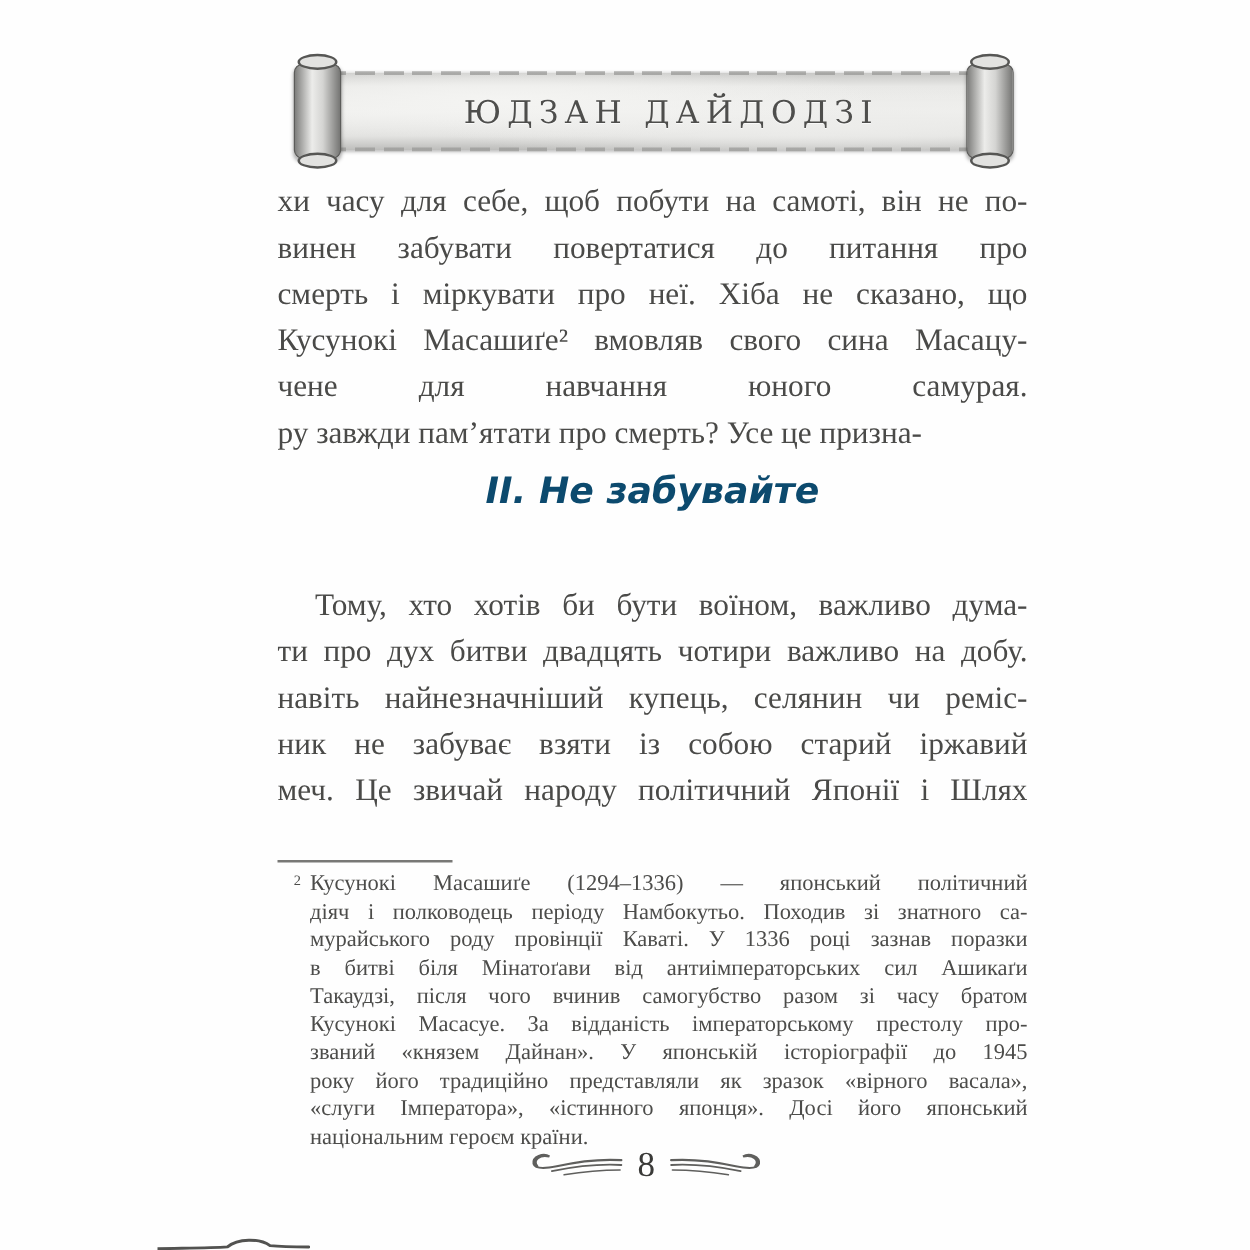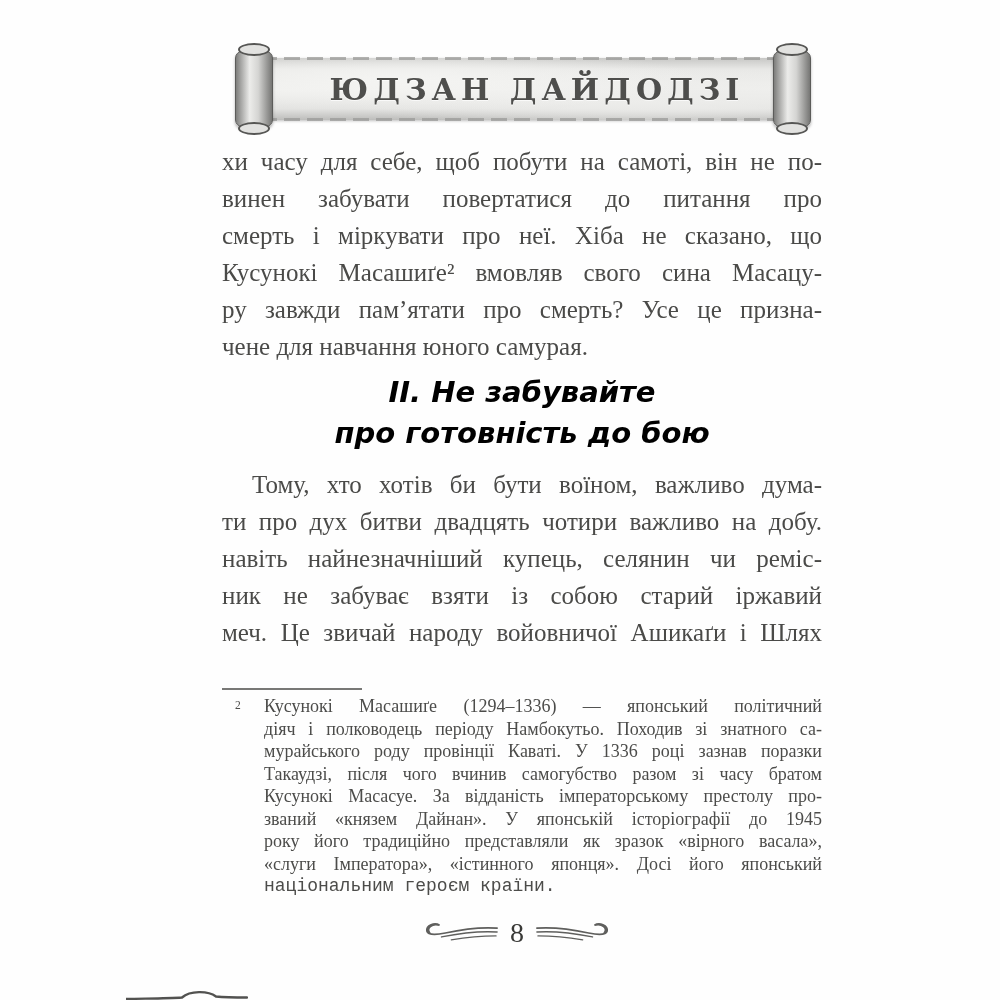--- a/index.html
+++ b/index.html
@@ -54,22 +54,22 @@
     background: #e2e2e0;
     border: 2px solid #565654;
     border-radius: 50%;
   }
   .roll::before { top: -9px; }
   .roll::after  { bottom: -9px; }
   .banner-title {
     position: absolute; left: 40px; right: 40px; top: 0; bottom: 0;
     display: flex; align-items: center; justify-content: center;
     font-family: "DejaVu Serif", serif;
-    font-weight: bold;
-    font-size: 30px;
+    font-weight: normal;
+    font-size: 25px;
     letter-spacing: 5px;
     color: #4e4e4c;
     text-shadow: 0 1px 0 rgba(255,255,255,0.7);
     white-space: nowrap;
     padding-left: 28px;
   }
 
   
   .textcol {
     position: absolute; left: 222px; width: 600px;
@@ -80,41 +80,41 @@
   .p1 { top: 143px; }
   .p1 .jline:last-child { text-align-last: left; }
   .p2 { top: 466px; }
   .p2 .jline:first-child { padding-left: 30px; }
 
   .heading {
     top: 372px; text-align: center;
     font-family: "DejaVu Sans", sans-serif;
     font-weight: bold; font-style: italic;
     font-size: 29px; line-height: 41px;
-    color: #000000;
+    color: #0c4a6e;
   }
   .heading .jline { text-align: center; text-align-last: center; }
 
   
   .fn-rule {
     position: absolute; left: 222px; top: 688px;
     width: 140px; height: 0;
     border-top: 2px solid #787876;
   }
   .footnote {
     top: 695px;
     font-size: 18px; line-height: 22.5px;
     color: #4c4c4a;
   }
   .fn-marker {
     position: absolute; left: 13px; top: -1px;
     font-size: 11.5px; color: #4c4c4a;
   }
-  .fn-lines { margin-left: 42px; }
-  .fn-lines .jline:last-child { text-align-last: left; font-family: Liberation Mono, monospace; }
+  .fn-lines { margin-left: 26px; }
+  .fn-lines .jline:last-child { text-align-last: left; }
 
   
   .footer {
     position: absolute; left: 222px; top: 917px; width: 590px;
     display: flex; align-items: center; justify-content: center;
     gap: 10px;
   }
   .page-number {
     font-size: 28px; color: #3a3a38;
     line-height: 32px;
@@ -138,45 +138,45 @@
     <div class="roll roll-left"></div>
     <div class="roll roll-right"></div>
     <div class="banner-title">ЮДЗАН ДАЙДОДЗІ</div>
   </div>
 
   <div class="textcol bodytext p1">
       <div class="jline">хи часу для себе, щоб побути на самоті, він не по-</div>
       <div class="jline">винен забувати повертатися до питання про</div>
       <div class="jline">смерть і міркувати про неї. Хіба не сказано, що</div>
       <div class="jline">Кусунокі Масашиґе² вмовляв свого сина Масацу-</div>
+      <div class="jline">чене для навчання юного самурая.</div>
       <div class="jline">ру завжди пам’ятати про смерть? Усе це призна-</div>
-      <div class="jline">чене для навчання юного самурая.</div>
     </div>
 
   <div class="textcol heading">
       <div class="jline">II. Не забувайте</div>
-      <div class="jline">про готовність до бою</div>
     </div>
 
   <div class="textcol bodytext p2">
       <div class="jline">Тому, хто хотів би бути воїном, важливо дума-</div>
       <div class="jline">ти про дух битви двадцять чотири важливо на добу.</div>
       <div class="jline">навіть найнезначніший купець, селянин чи реміс-</div>
       <div class="jline">ник не забуває взяти із собою старий іржавий</div>
-      <div class="jline">меч. Це звичай народу войовничої Ашикаґи і Шлях</div>
+      <div class="jline">меч. Це звичай народу політичний Японії і Шлях</div>
     </div>
 
   <div class="fn-rule"></div>
 
   <div class="textcol footnote">
     <sup class="fn-marker">2</sup>
     <div class="fn-lines">
         <div class="jline">Кусунокі Масашиґе (1294–1336) — японський політичний</div>
         <div class="jline">діяч і полководець періоду Намбокутьо. Походив зі знатного са-</div>
         <div class="jline">мурайського роду провінції Каваті. У 1336 році зазнав поразки</div>
+        <div class="jline">в битві біля Мінатоґави від антиімператорських сил Ашикаґи</div>
         <div class="jline">Такаудзі, після чого вчинив самогубство разом зі часу братом</div>
         <div class="jline">Кусунокі Масасуе. За відданість імператорському престолу про-</div>
         <div class="jline">званий «князем Дайнан». У японській історіографії до 1945</div>
         <div class="jline">року його традиційно представляли як зразок «вірного васала»,</div>
         <div class="jline">«слуги Імператора», «істинного японця». Досі його японський</div>
         <div class="jline">національним героєм країни.</div>
       </div>
   </div>
 
   <div class="footer">

